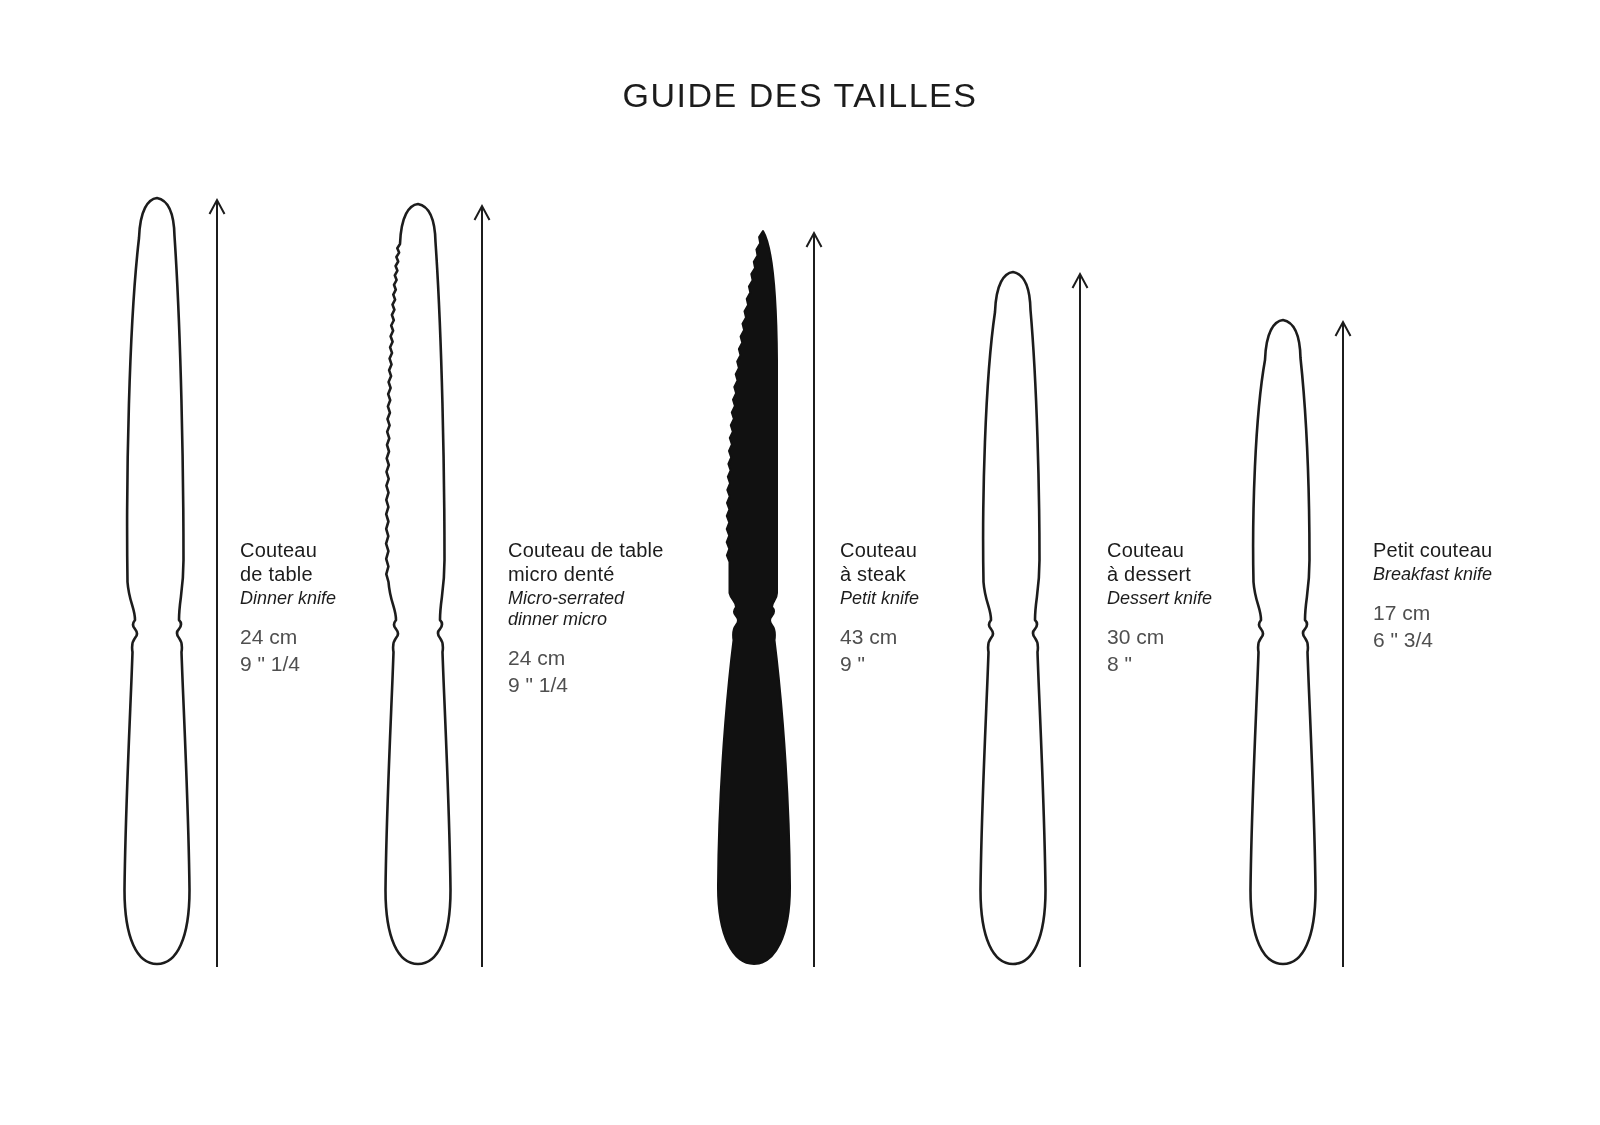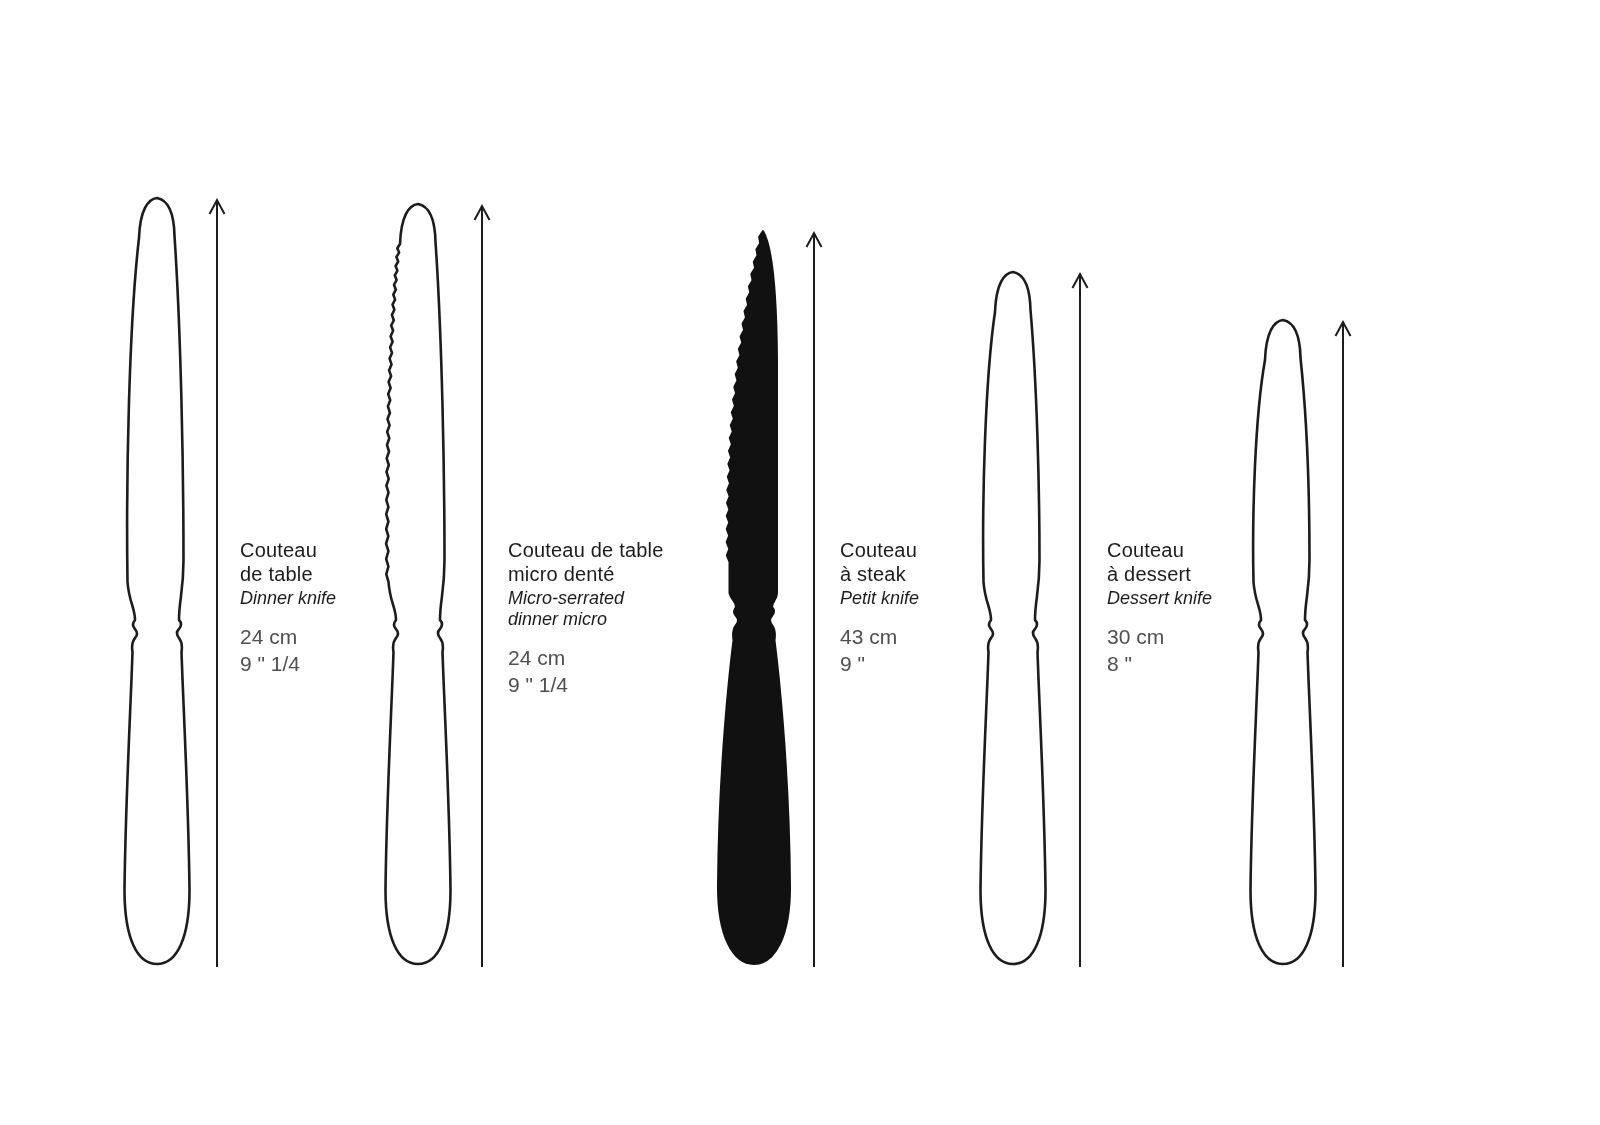--- a/index.html
+++ b/index.html
@@ -54,20 +54,21 @@
       <g>
         <path d="M 1283 320 C 1294 322 1300 335 1300.5 358 C 1307 419 1309.5 503 1309.5 560 C 1309.5 592 1305 600 1305 620 q 4 4 0 9 q -4 4 0 9 q 4 5 2.5 14 C 1309 700 1314.5 800 1315.5 890 C 1315.5 938 1303 964 1283 964 C 1263 964 1250.5 938 1250.5 890 C 1251.5 800 1257 700 1258.5 652 q -1.5 -9 2.5 -14 q 4 -4 0 -9 q -4 -4 0 -9 C 1261 608 1255 602 1253.5 582 C 1252 515 1255 416 1265 360 C 1266 332 1274 321 1283 320 Z" fill="#ffffff" stroke="#1c1c1c" stroke-width="2.6" stroke-linejoin="round"></path>
       </g>
       <g>
         <line x1="1343" y1="323" x2="1343" y2="967" stroke="#1c1c1c" stroke-width="2"></line>
         <polyline points="1335.5,336 1343,322 1350.5,336" fill="none" stroke="#1c1c1c" stroke-width="2" stroke-linejoin="miter"></polyline>
       </g>
     </svg>
 
   <div class="title-wrap">
+    <div class="title-main">GUIDE DES TAILLES</div>
   </div>
 
   <div class="label pos-1">
     <div class="name">Couteau
 de table</div>
     <div class="en">Dinner knife</div>
     <div class="sizes">
       <div>24 cm</div>
       <div>9 " 1/4</div>
     </div>
@@ -97,14 +98,22 @@
   <div class="label pos-4">
     <div class="name">Couteau
 à dessert</div>
     <div class="en">Dessert knife</div>
     <div class="sizes">
       <div>30 cm</div>
       <div>8 "</div>
     </div>
   </div>
 
+  <div class="label pos-5">
+    <div class="name">Petit couteau</div>
+    <div class="en">Breakfast knife</div>
+    <div class="sizes">
+      <div>17 cm</div>
+      <div>6 " 3/4</div>
+    </div>
+  </div>
 
 </div>
 
 </body></html>

